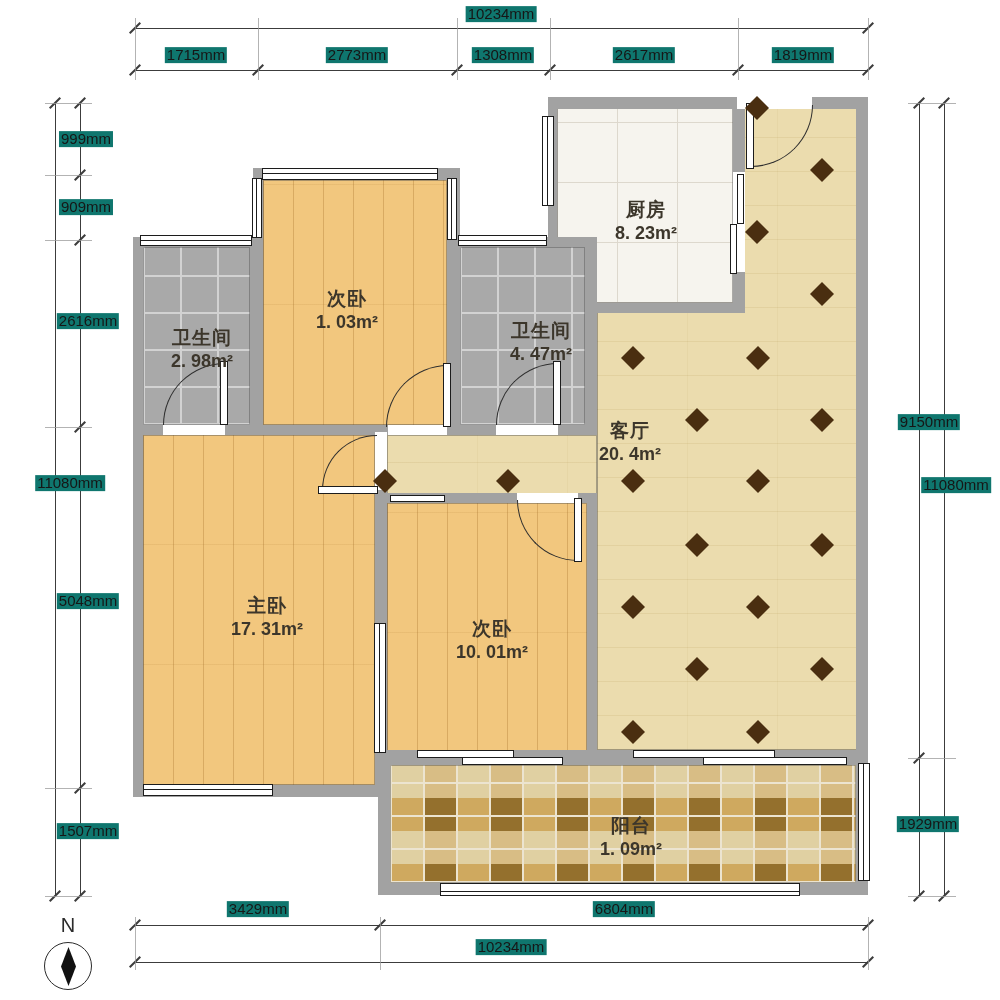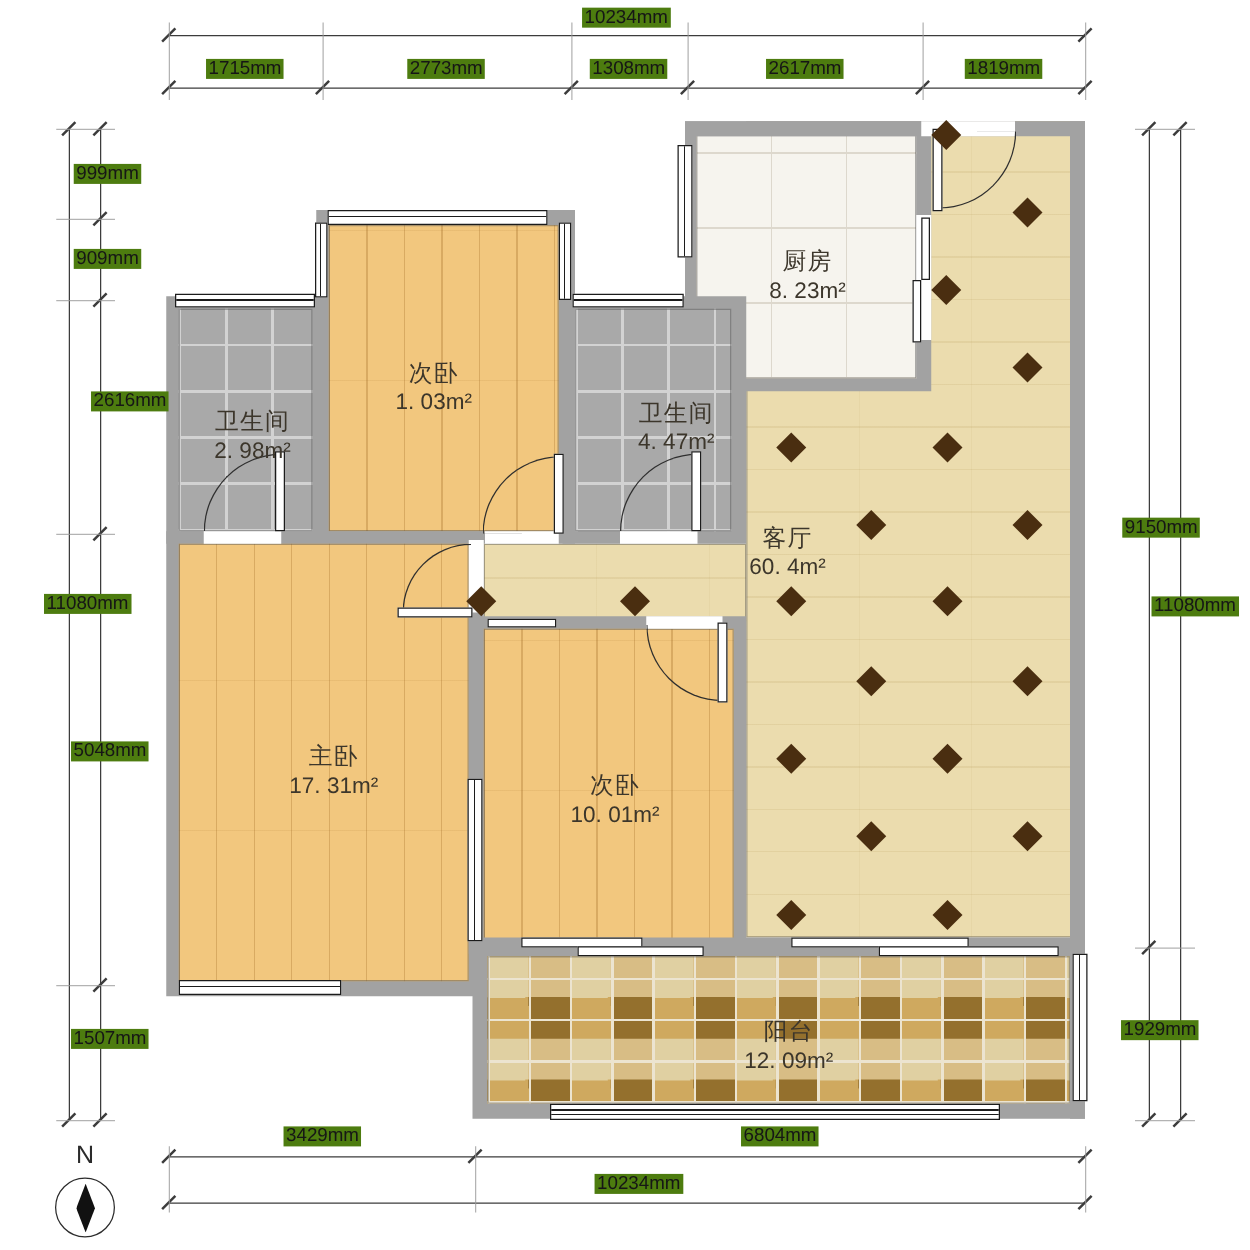--- a/index.html
+++ b/index.html
@@ -33,23 +33,23 @@
   .leaf{position:absolute;background:#fff;border:1px solid #1c1c1c;box-sizing:border-box;}
   .arc{position:absolute;box-sizing:border-box;border:1.6px solid #2e2e2e;background:transparent;}
   .arc.tl{border-right:none;border-bottom:none;border-top-left-radius:100% 100%;}
   .arc.br{border-left:none;border-top:none;border-bottom-right-radius:100% 100%;}
   .arc.bl{border-right:none;border-top:none;border-bottom-left-radius:100% 100%;}
   .diamond{position:absolute;width:17px;height:17px;background:#4a2e10;transform:translate(-50%,-50%) rotate(45deg);}
   .dline{position:absolute;background:#3c3c3c;}
   .tick{position:absolute;width:15px;height:2px;background:#3c3c3c;transform:translate(-50%,-50%) rotate(-45deg);}
   .ext{position:absolute;background:#9a9a9a;opacity:.75;}
   .dim{position:absolute;transform:translate(-50%,-50%);font-size:15px;line-height:1.05;color:#161616;
-       background:#4d7c0f;padding:0 2px;white-space:nowrap;z-index:10;}
+       background:#0f766e;padding:0 2px;white-space:nowrap;z-index:10;}
   .rlabel{position:absolute;transform:translate(-50%,-50%);text-align:center;color:#3c362b;
-          white-space:nowrap;z-index:9;}
+          white-space:nowrap;z-index:9;font-weight:bold;}
   .rlabel .rn{font-size:19px;letter-spacing:1px;}
   .rlabel .ra{font-size:18px;}
   .compass-n{position:absolute;transform:translate(-50%,-50%);font-size:20px;color:#2b2b2b;z-index:10;}
   .compass-circle{position:absolute;border:1.6px solid #2b2b2b;border-radius:50%;box-sizing:border-box;}
   .compass-needle{position:absolute;background:#111;
       clip-path:polygon(50% 0,100% 50%,50% 100%,0 50%);}
 </style>
 </head>
 <body>
 
@@ -91,45 +91,45 @@
   <div class="rlabel" style="left:202px;top:348px">
     <div class="rn">卫生间</div>
     <div class="ra">2. 98m²</div>
   </div>
   <div class="rlabel" style="left:541px;top:341px">
     <div class="rn">卫生间</div>
     <div class="ra">4. 47m²</div>
   </div>
   <div class="rlabel" style="left:630px;top:441px">
     <div class="rn">客厅</div>
-    <div class="ra">60. 4m²</div>
+    <div class="ra">20. 4m²</div>
   </div>
   <div class="rlabel" style="left:267px;top:616px">
     <div class="rn">主卧</div>
     <div class="ra">17. 31m²</div>
   </div>
   <div class="rlabel" style="left:492px;top:639px">
     <div class="rn">次卧</div>
     <div class="ra">10. 01m²</div>
   </div>
   <div class="rlabel" style="left:631px;top:836px">
     <div class="rn">阳台</div>
-    <div class="ra">12. 09m²</div>
+    <div class="ra">1. 09m²</div>
   </div>
 
   <div class="dim" style="left:501px;top:14px">10234mm</div>
   <div class="dim" style="left:196px;top:55px">1715mm</div>
   <div class="dim" style="left:357px;top:55px">2773mm</div>
   <div class="dim" style="left:503px;top:55px">1308mm</div>
   <div class="dim" style="left:644px;top:55px">2617mm</div>
   <div class="dim" style="left:803px;top:55px">1819mm</div>
   <div class="dim" style="left:70px;top:483px">11080mm</div>
   <div class="dim" style="left:86px;top:139px">999mm</div>
   <div class="dim" style="left:86px;top:207px">909mm</div>
-  <div class="dim" style="left:104px;top:321px">2616mm</div>
+  <div class="dim" style="left:88px;top:321px">2616mm</div>
   <div class="dim" style="left:88px;top:601px">5048mm</div>
   <div class="dim" style="left:88px;top:831px">1507mm</div>
   <div class="dim" style="left:929px;top:422px">9150mm</div>
   <div class="dim" style="left:928px;top:824px">1929mm</div>
   <div class="dim" style="left:956px;top:485px">11080mm</div>
   <div class="dim" style="left:258px;top:909px">3429mm</div>
   <div class="dim" style="left:624px;top:909px">6804mm</div>
   <div class="dim" style="left:511px;top:947px">10234mm</div>
 
   <div class="compass-n" style="left:68px;top:925px">N</div>

